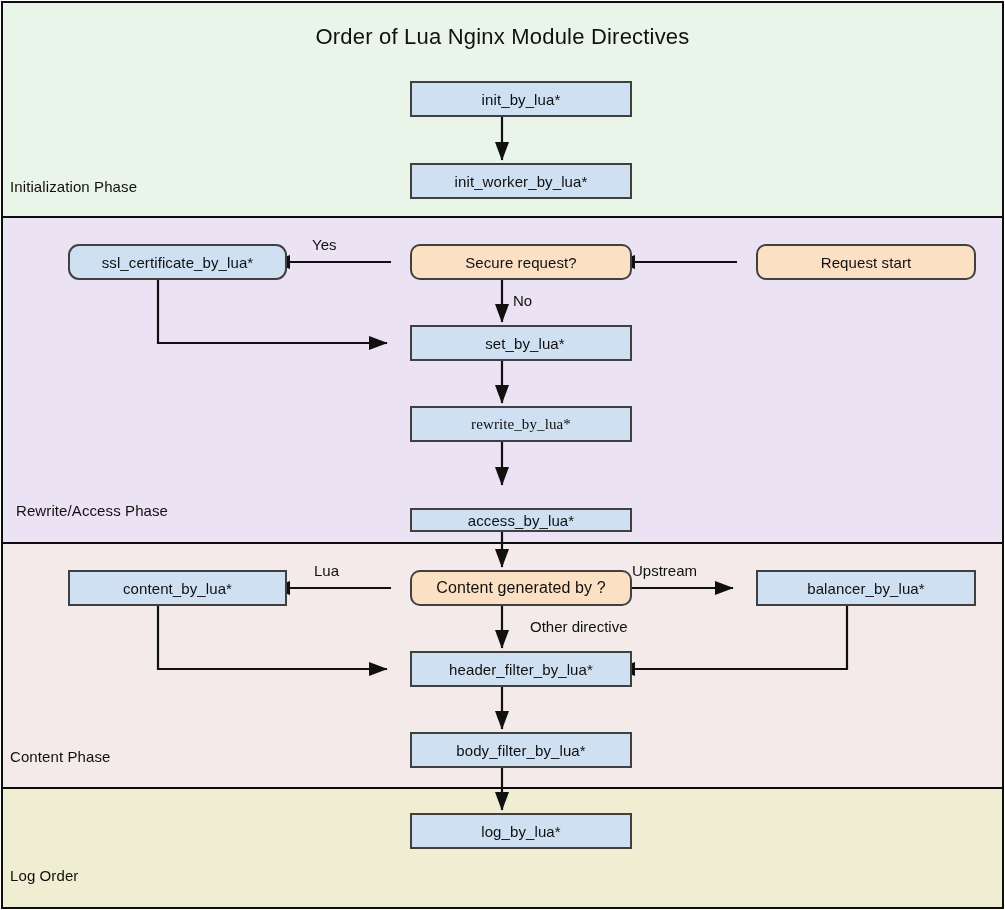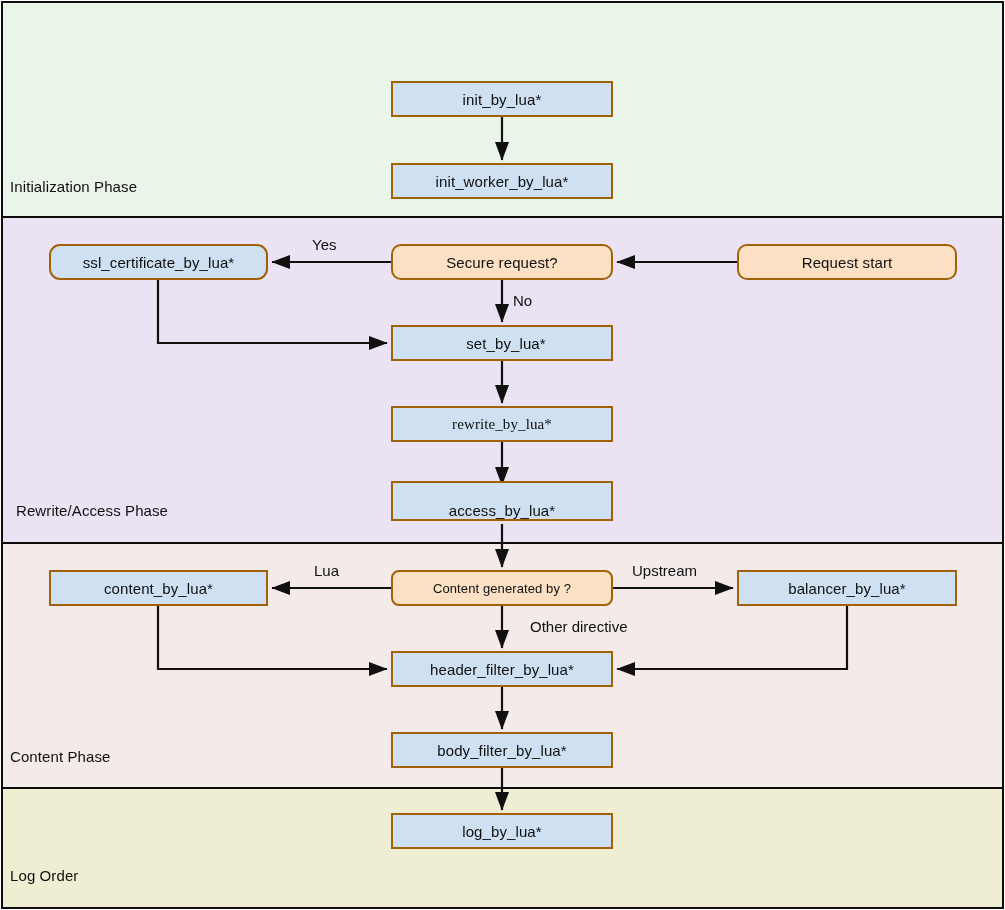--- a/index.html
+++ b/index.html
@@ -44,40 +44,40 @@
     left: 0;
     width: 1005px;
     text-align: center;
     font-size: 22px;
     color: #101010;
     letter-spacing: 0.2px;
   }
   .node {
     position: absolute;
     box-sizing: border-box;
-    border: 2px solid #a16207;
+    border: 2px solid #404040;
     display: flex;
     align-items: center;
     justify-content: center;
     font-size: 15px;
     color: #101010;
     white-space: nowrap;
     letter-spacing: 0.1px;
+    margin-left: 19px;
   }
   .node.proc {
     background: #cfe0f3;
     border-radius: 0;
   }
   .node.term {
     background: #fbe0c3;
     border-radius: 10px;
   }
   .node.term.small {
-    font-size: 13px;
-    border-radius: 8px;
+    font-size: 16px;
   }
   svg.wires {
     position: absolute;
     left: 0;
     top: 0;
     width: 1005px;
     height: 910px;
     pointer-events: none;
   }
   .edge-label {
@@ -93,20 +93,21 @@
 
 <div id="canvas">
 
   <div id="phase-bands">
       <div class="phase-band" style="top: 1px; height: 215px; background: rgb(234, 245, 234);"></div>
       <div class="phase-band" style="top: 216px; height: 326px; background: rgb(235, 227, 244);"></div>
       <div class="phase-band" style="top: 542px; height: 245px; background: rgb(244, 234, 234);"></div>
       <div class="phase-band last" style="top: 787px; height: 122px; background: rgb(239, 238, 211);"></div>
     </div>
 
+  <div class="diagram-title" style="top:24px;">Order of Lua Nginx Module Directives</div>
 
   <div id="phase-labels">
       <div class="phase-label" style="top: 178px;">Initialization Phase</div>
       <div class="phase-label" style="top: 502px; margin-left: 6px;">Rewrite/Access Phase</div>
       <div class="phase-label" style="top: 748px;">Content Phase</div>
       <div class="phase-label" style="top: 867px;">Log Order</div>
     </div>
 
   <svg class="wires" viewBox="0 0 1005 910">
     <defs>
@@ -148,21 +149,21 @@
       </div>
       <div class="node proc" style="left: 49px; top: 244px; width: 219px; height: 36px; border-radius: 11px;">
         <span>ssl_certificate_by_lua*</span>
       </div>
       <div class="node proc" style="left: 391px; top: 325px; width: 222px; height: 36px; padding-left: 8px;">
         <span>set_by_lua*</span>
       </div>
       <div class="node proc" style="left: 391px; top: 406px; width: 222px; height: 36px; font-family: Liberation Serif, serif;">
         <span>rewrite_by_lua*</span>
       </div>
-      <div class="node proc" style="left: 391px; top: 481px; width: 222px; height: 40px; align-items: flex-end;">
+      <div class="node proc" style="left: 391px; top: 508px; width: 222px; height: 24px;">
         <span>access_by_lua*</span>
       </div>
       <div class="node proc" style="left: 49px; top: 570px; width: 219px; height: 36px;">
         <span>content_by_lua*</span>
       </div>
       <div class="node term small" style="left: 391px; top: 570px; width: 222px; height: 36px;">
         <span>Content generated by ?</span>
       </div>
       <div class="node proc" style="left: 737px; top: 570px; width: 220px; height: 36px;">
         <span>balancer_by_lua*</span>

